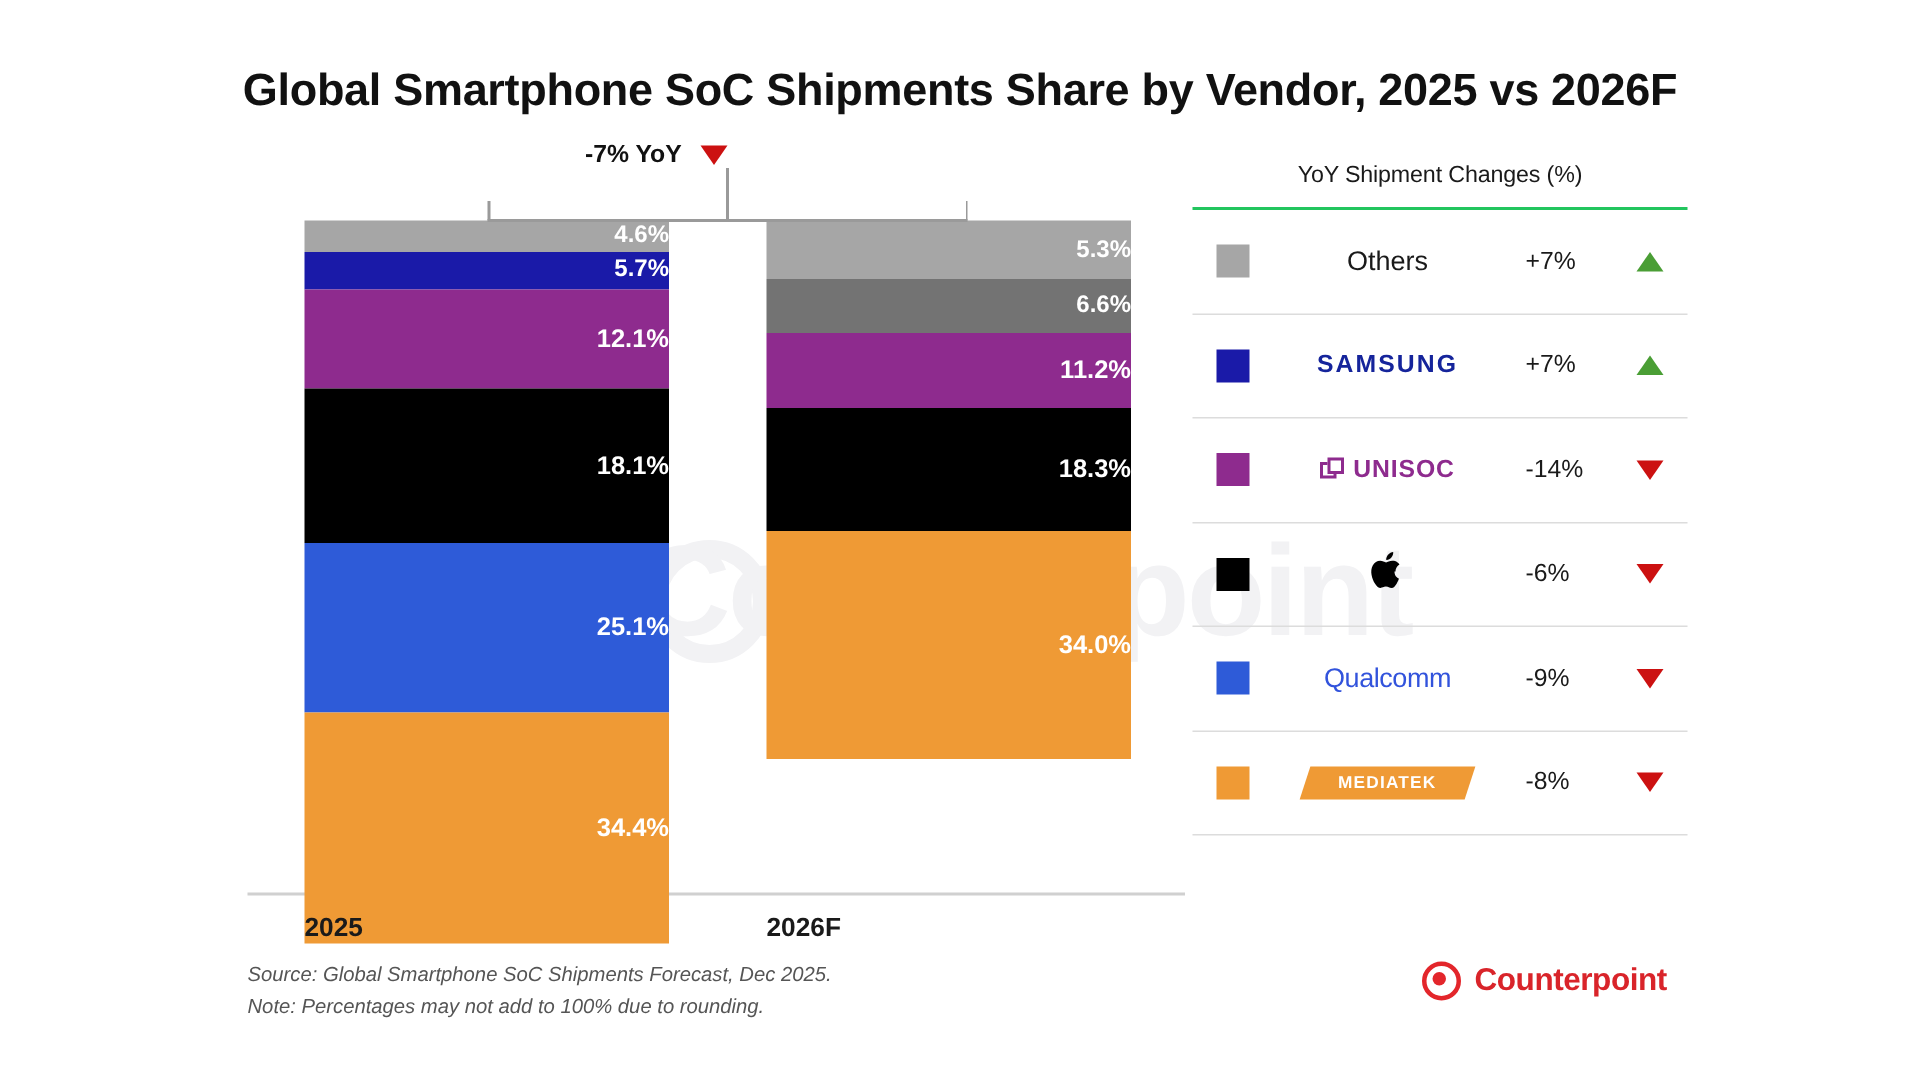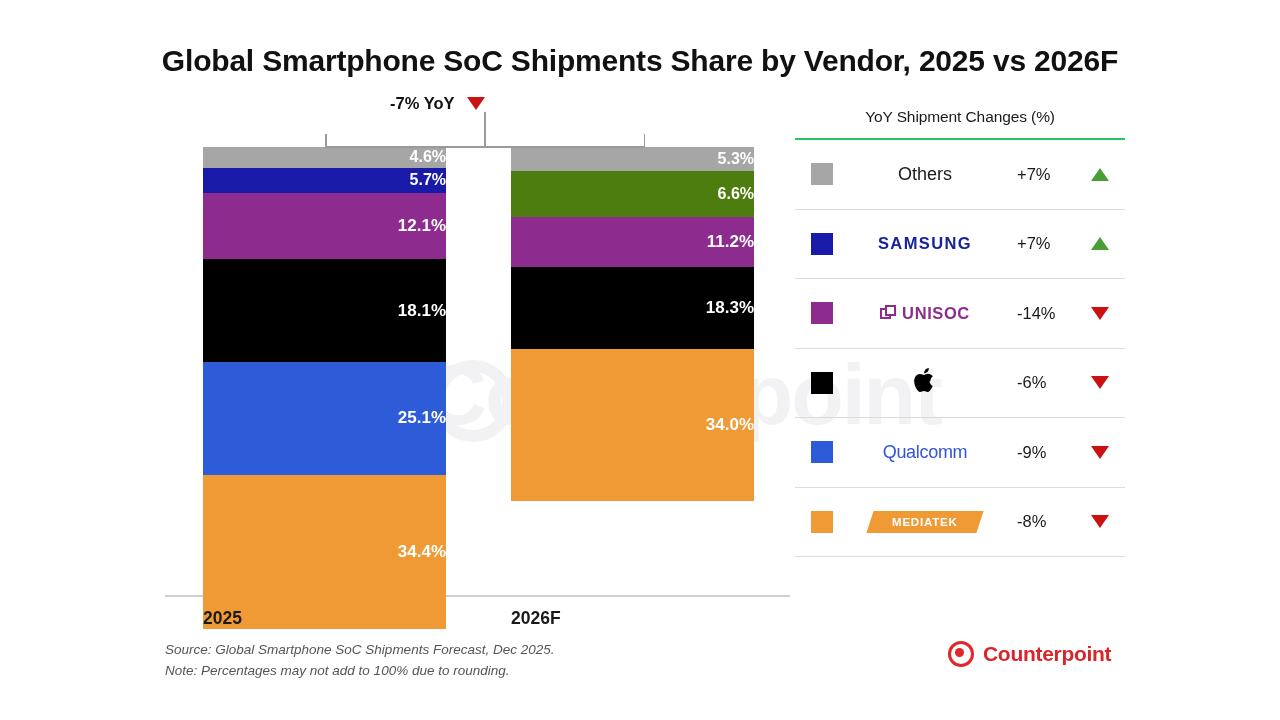--- a/index.html
+++ b/index.html
@@ -172,24 +172,24 @@
           <span>18.1%</span>
         </div>
         <div class="seg" style="height: 112.448px; background: rgb(46, 91, 216);">
           <span>25.1%</span>
         </div>
         <div class="seg" style="height: 154.112px; background: rgb(239, 154, 53);">
           <span>34.4%</span>
         </div>
       </div>
     <div class="bar b2026" id="bar-2026" style="top: 147px; height: 448px;">
-        <div class="seg sm" style="height: 24px; background: rgb(166, 166, 166); padding-left: 24px;">
+        <div class="seg sm" style="height: 39px; background: rgb(166, 166, 166); padding-left: 24px;">
           <span>5.3%</span>
         </div>
-        <div class="seg sm" style="height: 46px; background: #4d7c0f;">
+        <div class="seg sm" style="height: 36px; background: #737373;">
           <span>6.6%</span>
         </div>
         <div class="seg" style="height: 50.1259px; background: rgb(142, 43, 142);">
           <span>11.2%</span>
         </div>
         <div class="seg" style="height: 81.9021px; background: rgb(0, 0, 0);">
           <span>18.3%</span>
         </div>
         <div class="seg" style="height: 152.168px; background: rgb(239, 154, 53);">
           <span>34.0%</span>

